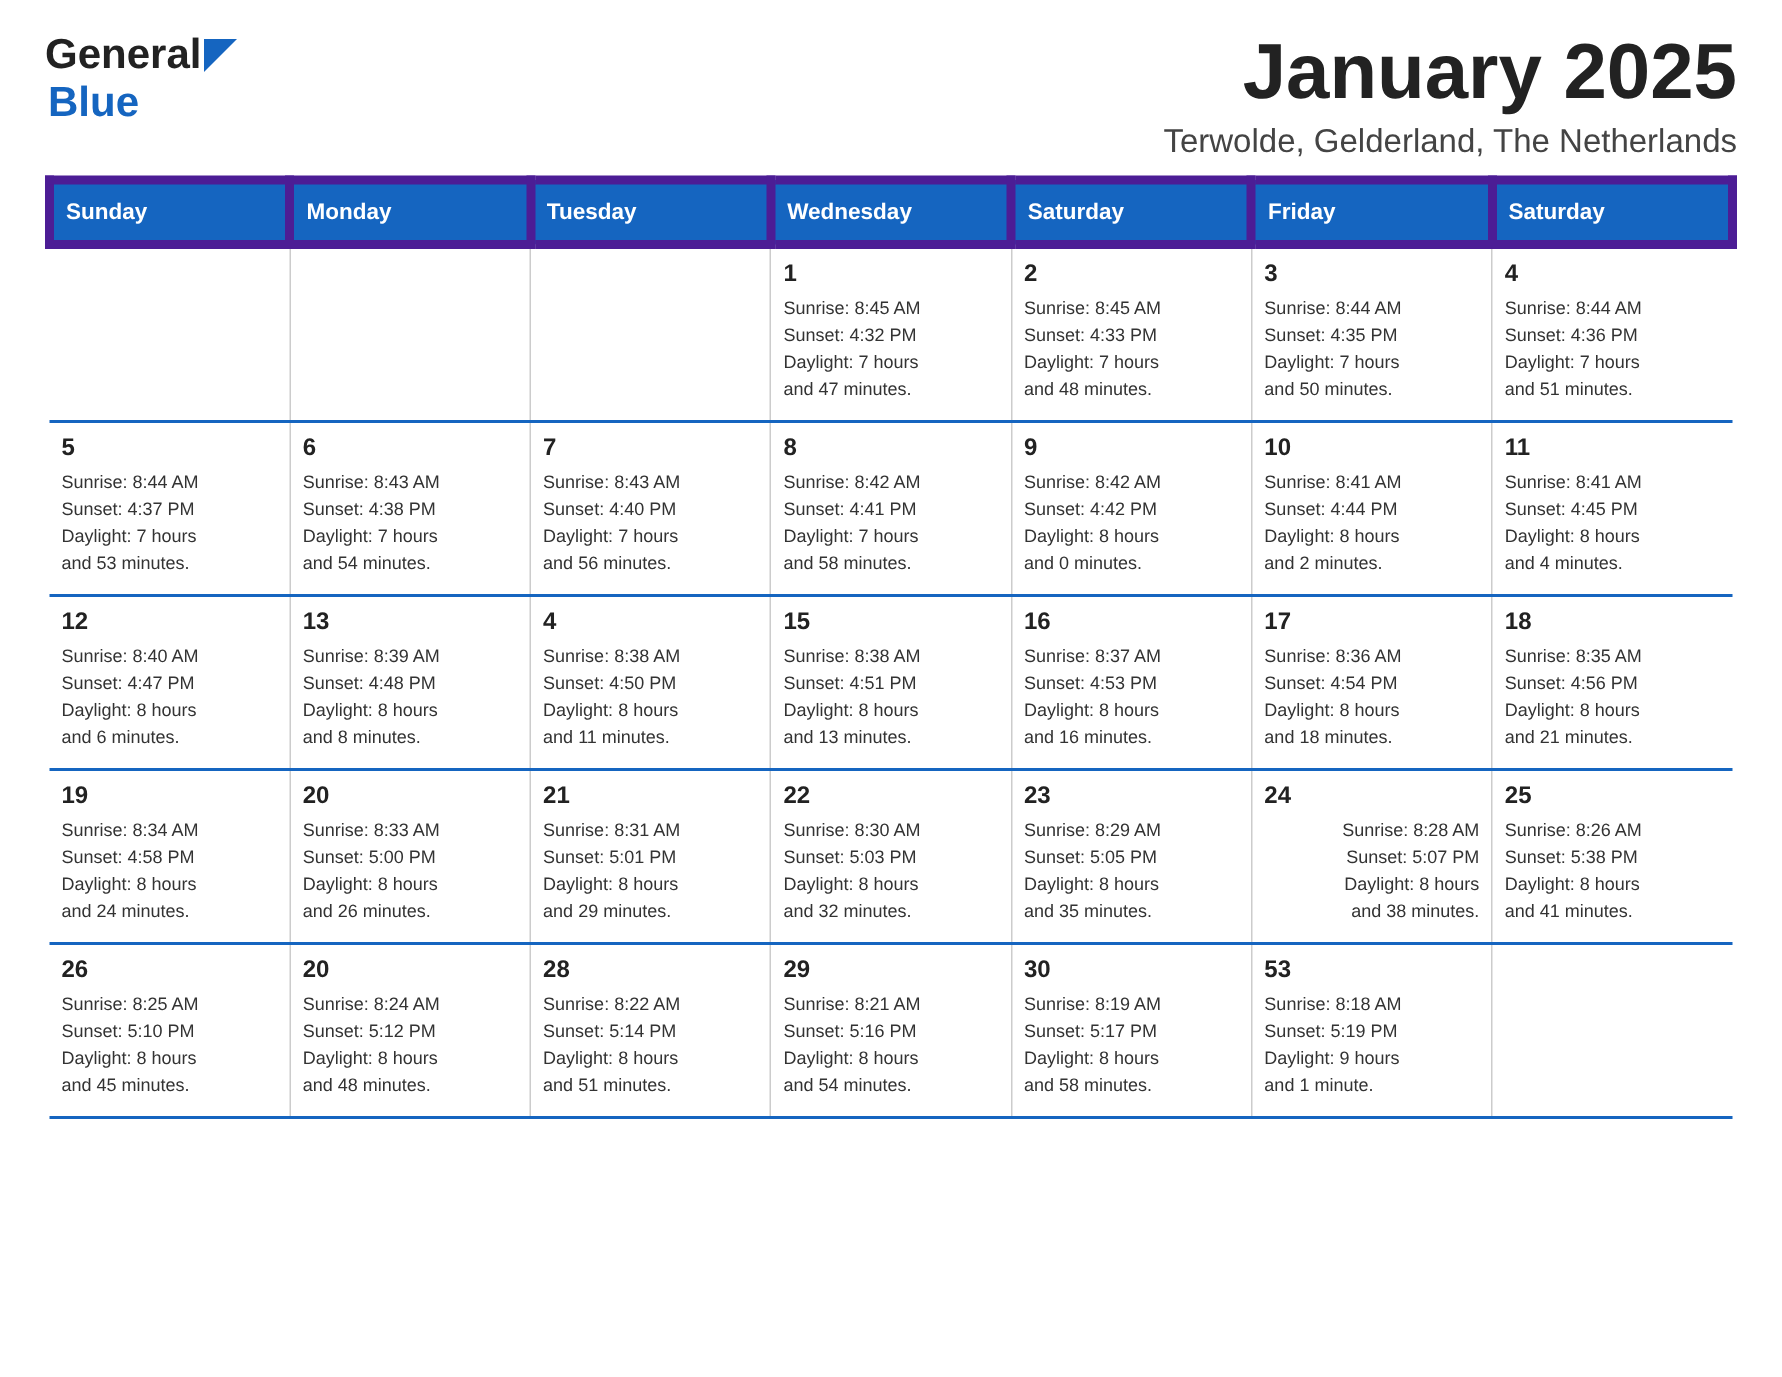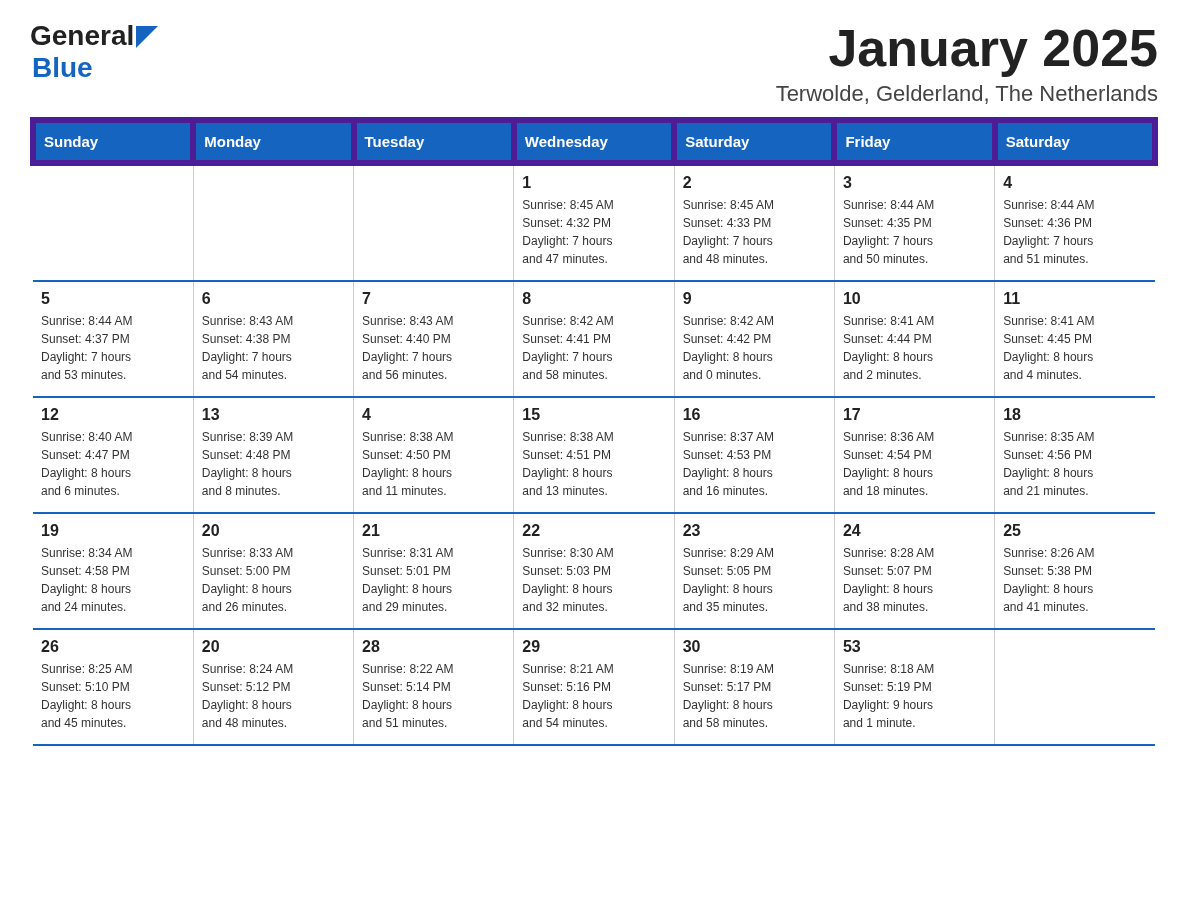--- a/index.html
+++ b/index.html
@@ -295,21 +295,21 @@
         </td>
         <td>
           <span class="day-number">23</span>
           <div class="day-info" style="white-space: pre-line;">Sunrise: 8:29 AM
 Sunset: 5:05 PM
 Daylight: 8 hours
 and 35 minutes.</div>
         </td>
         <td>
           <span class="day-number">24</span>
-          <div class="day-info" style="white-space: pre-line;">Sunrise: 8:28 AM
+          <div class="day-info" style="white-space: pre-line; text-align: right;">Sunrise: 8:28 AM
 Sunset: 5:07 PM
 Daylight: 8 hours
 and 38 minutes.</div>
         </td>
         <td>
           <span class="day-number">25</span>
           <div class="day-info" style="white-space: pre-line;">Sunrise: 8:26 AM
 Sunset: 5:38 PM
 Daylight: 8 hours
 and 41 minutes.</div>

